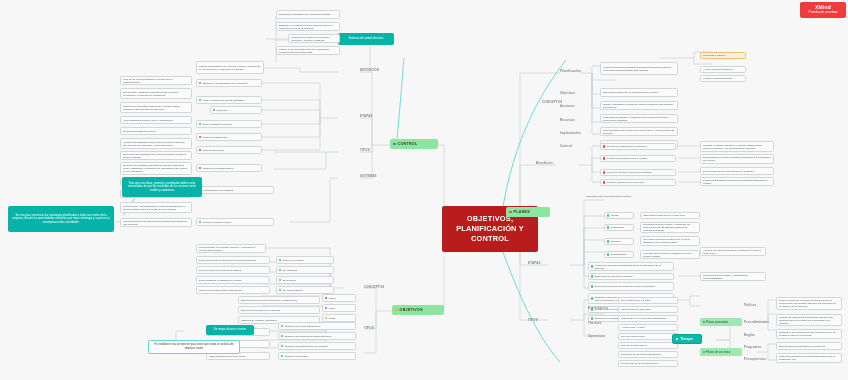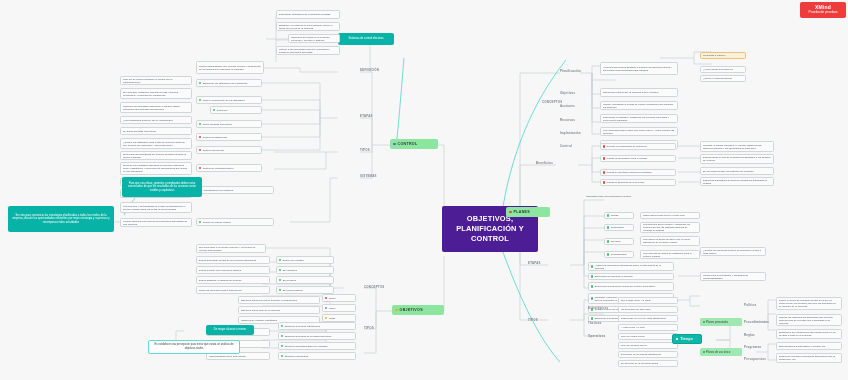--- a/index.html
+++ b/index.html
@@ -21,21 +21,21 @@
     letter-spacing:.02px;
   }
   .leaf.plain{border:none;background:transparent;}
   .cat{
     background:transparent;border:none;color:#7d8488;
     font-size:2.9px;font-weight:bold;letter-spacing:.25px;
   }
 
   
   .central{
-    position:absolute;background:#4c1d95;border-radius:2px;
+    position:absolute;background:#b91c1c;border-radius:2px;
     color:#ffffff;font-size:7.4px;font-weight:bold;line-height:1.35;
     display:flex;align-items:center;justify-content:center;text-align:center;
     padding:4px 6px;box-sizing:border-box;letter-spacing:.2px;
   }
 
   
   .branch{
     position:absolute;background:#8ce6a0;border-radius:2px;
     display:flex;align-items:center;gap:2px;
     padding:1.5px 4px 1.5px 3px;box-sizing:border-box;

